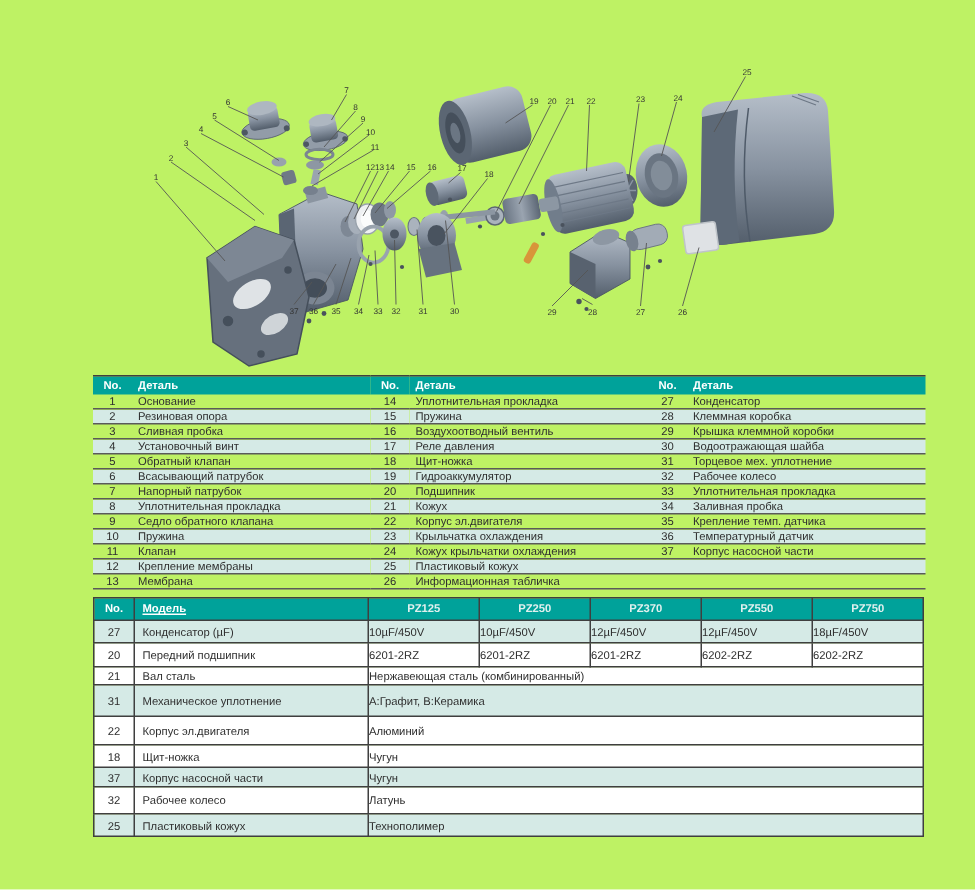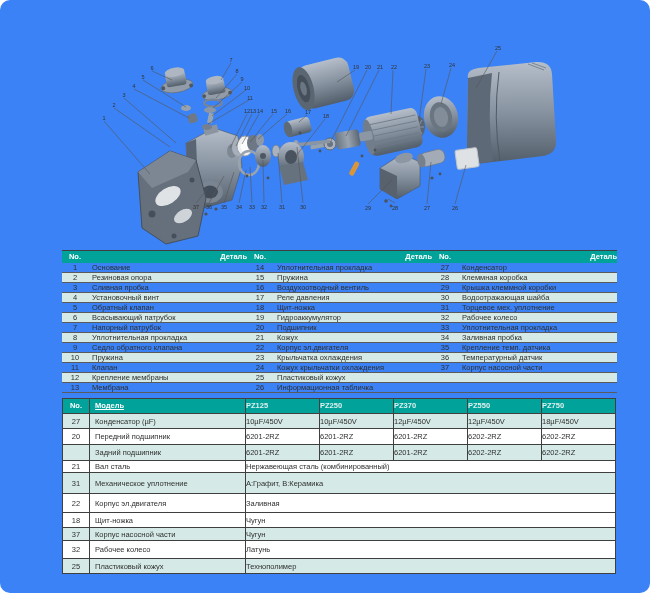--- a/index.html
+++ b/index.html
@@ -1,38 +1,38 @@
 <!DOCTYPE html>
 <html><head>
 <meta charset="utf-8">
 <style>
   html,body{margin:0;padding:0;background:#fff;}
-  #stage{position:relative;width:650px;height:593px;background:#3b82f6;overflow:hidden;
-         font-family:"Liberation Sans",sans-serif;border-radius:10px;}
+  #stage{position:relative;width:650px;height:593px;background:#bef264;overflow:hidden;
+         font-family:"Liberation Sans",sans-serif;}
   svg text{font-family:"Liberation Sans",sans-serif;}
   
   #t1{position:absolute;left:62px;top:250px;width:543px;border-collapse:collapse;
       table-layout:fixed;border-top:1px solid #3f3f3f;}
   #t1 th{height:12px;background:#00a29a;color:#fff;font-size:7.5px;font-weight:bold;
          padding:0;line-height:12px;}
   #t1 th.no{width:26px;text-align:center;}
-  #t1 th.nm{width:155px;text-align:right;padding-left:4px;margin-left:43px;}
+  #t1 th.nm{width:155px;text-align:left;padding-left:4px;margin-left:43px;}
   #t1 td{height:9px;font-size:7.5px;color:#2f2f2f;border-bottom:1px solid #5a5a5a;
          padding:0;line-height:9px;white-space:nowrap;overflow:hidden;}
   #t1 td.no{text-align:center;}
   #t1 td.nm{text-align:left;padding-left:4px;}
   #t1 tr.mint td{background:#d5eae6;}
   
   #t2{position:absolute;left:62px;top:398px;width:543px;border-collapse:collapse;
       table-layout:fixed;}
   #t2 th,#t2 td{border:1px solid #3f3f3f;padding:0;font-size:7.5px;}
   #t2 th{height:14px;background:#00a29a;color:#fff;font-weight:bold;line-height:14px;}
   #t2 th.no{width:26px;text-align:center;}
   #t2 th.model{width:150px;text-align:left;padding-left:5px;text-decoration:underline;}
-  #t2 th.mod{width:73px;text-align:left;color:#dff0ee;}
+  #t2 th.mod{width:73px;text-align:center;color:#dff0ee;}
   #t2 td{color:#2f2f2f;background:#fff;}
   #t2 td.no{text-align:center;}
   #t2 td.nm{text-align:left;padding-left:5px;line-height:9px;}
   #t2 td.val,#t2 td.span{text-align:left;}
   #t2 tr.mint td{background:#d5eae6;}
 </style>
 </head>
 <body>
 
 <div id="stage">
@@ -421,43 +421,34 @@
       </tr>
       <tr style="height:16px;">
         <td class="no">20</td>
         <td class="nm">Передний подшипник</td>
         <td class="val">6201-2RZ</td>
         <td class="val">6201-2RZ</td>
         <td class="val">6201-2RZ</td>
         <td class="val">6202-2RZ</td>
         <td class="val">6202-2RZ</td>
       </tr>
-      <tr class="mint" style="height:16px;">
-        <td class="no"></td>
-        <td class="nm">Задний подшипник</td>
-        <td class="val">6201-2RZ</td>
-        <td class="val">6201-2RZ</td>
-        <td class="val">6201-2RZ</td>
-        <td class="val">6202-2RZ</td>
-        <td class="val">6202-2RZ</td>
-      </tr>
       <tr style="height:12px;">
         <td class="no">21</td>
         <td class="nm">Вал сталь</td>
         <td class="span" colspan="5">Нержавеющая сталь (комбинированный)</td>
       </tr>
       <tr class="mint" style="height:21px;">
         <td class="no">31</td>
         <td class="nm">Механическое уплотнение</td>
         <td class="span" colspan="5">А:Графит, В:Керамика</td>
       </tr>
       <tr style="height:19px;">
         <td class="no">22</td>
         <td class="nm">Корпус эл.двигателя</td>
-        <td class="span" colspan="5">Заливная</td>
+        <td class="span" colspan="5">Алюминий</td>
       </tr>
       <tr style="height:15px;">
         <td class="no">18</td>
         <td class="nm">Щит-ножка</td>
         <td class="span" colspan="5">Чугун</td>
       </tr>
       <tr class="mint" style="height:13px;">
         <td class="no">37</td>
         <td class="nm">Корпус насосной части</td>
         <td class="span" colspan="5">Чугун</td>

